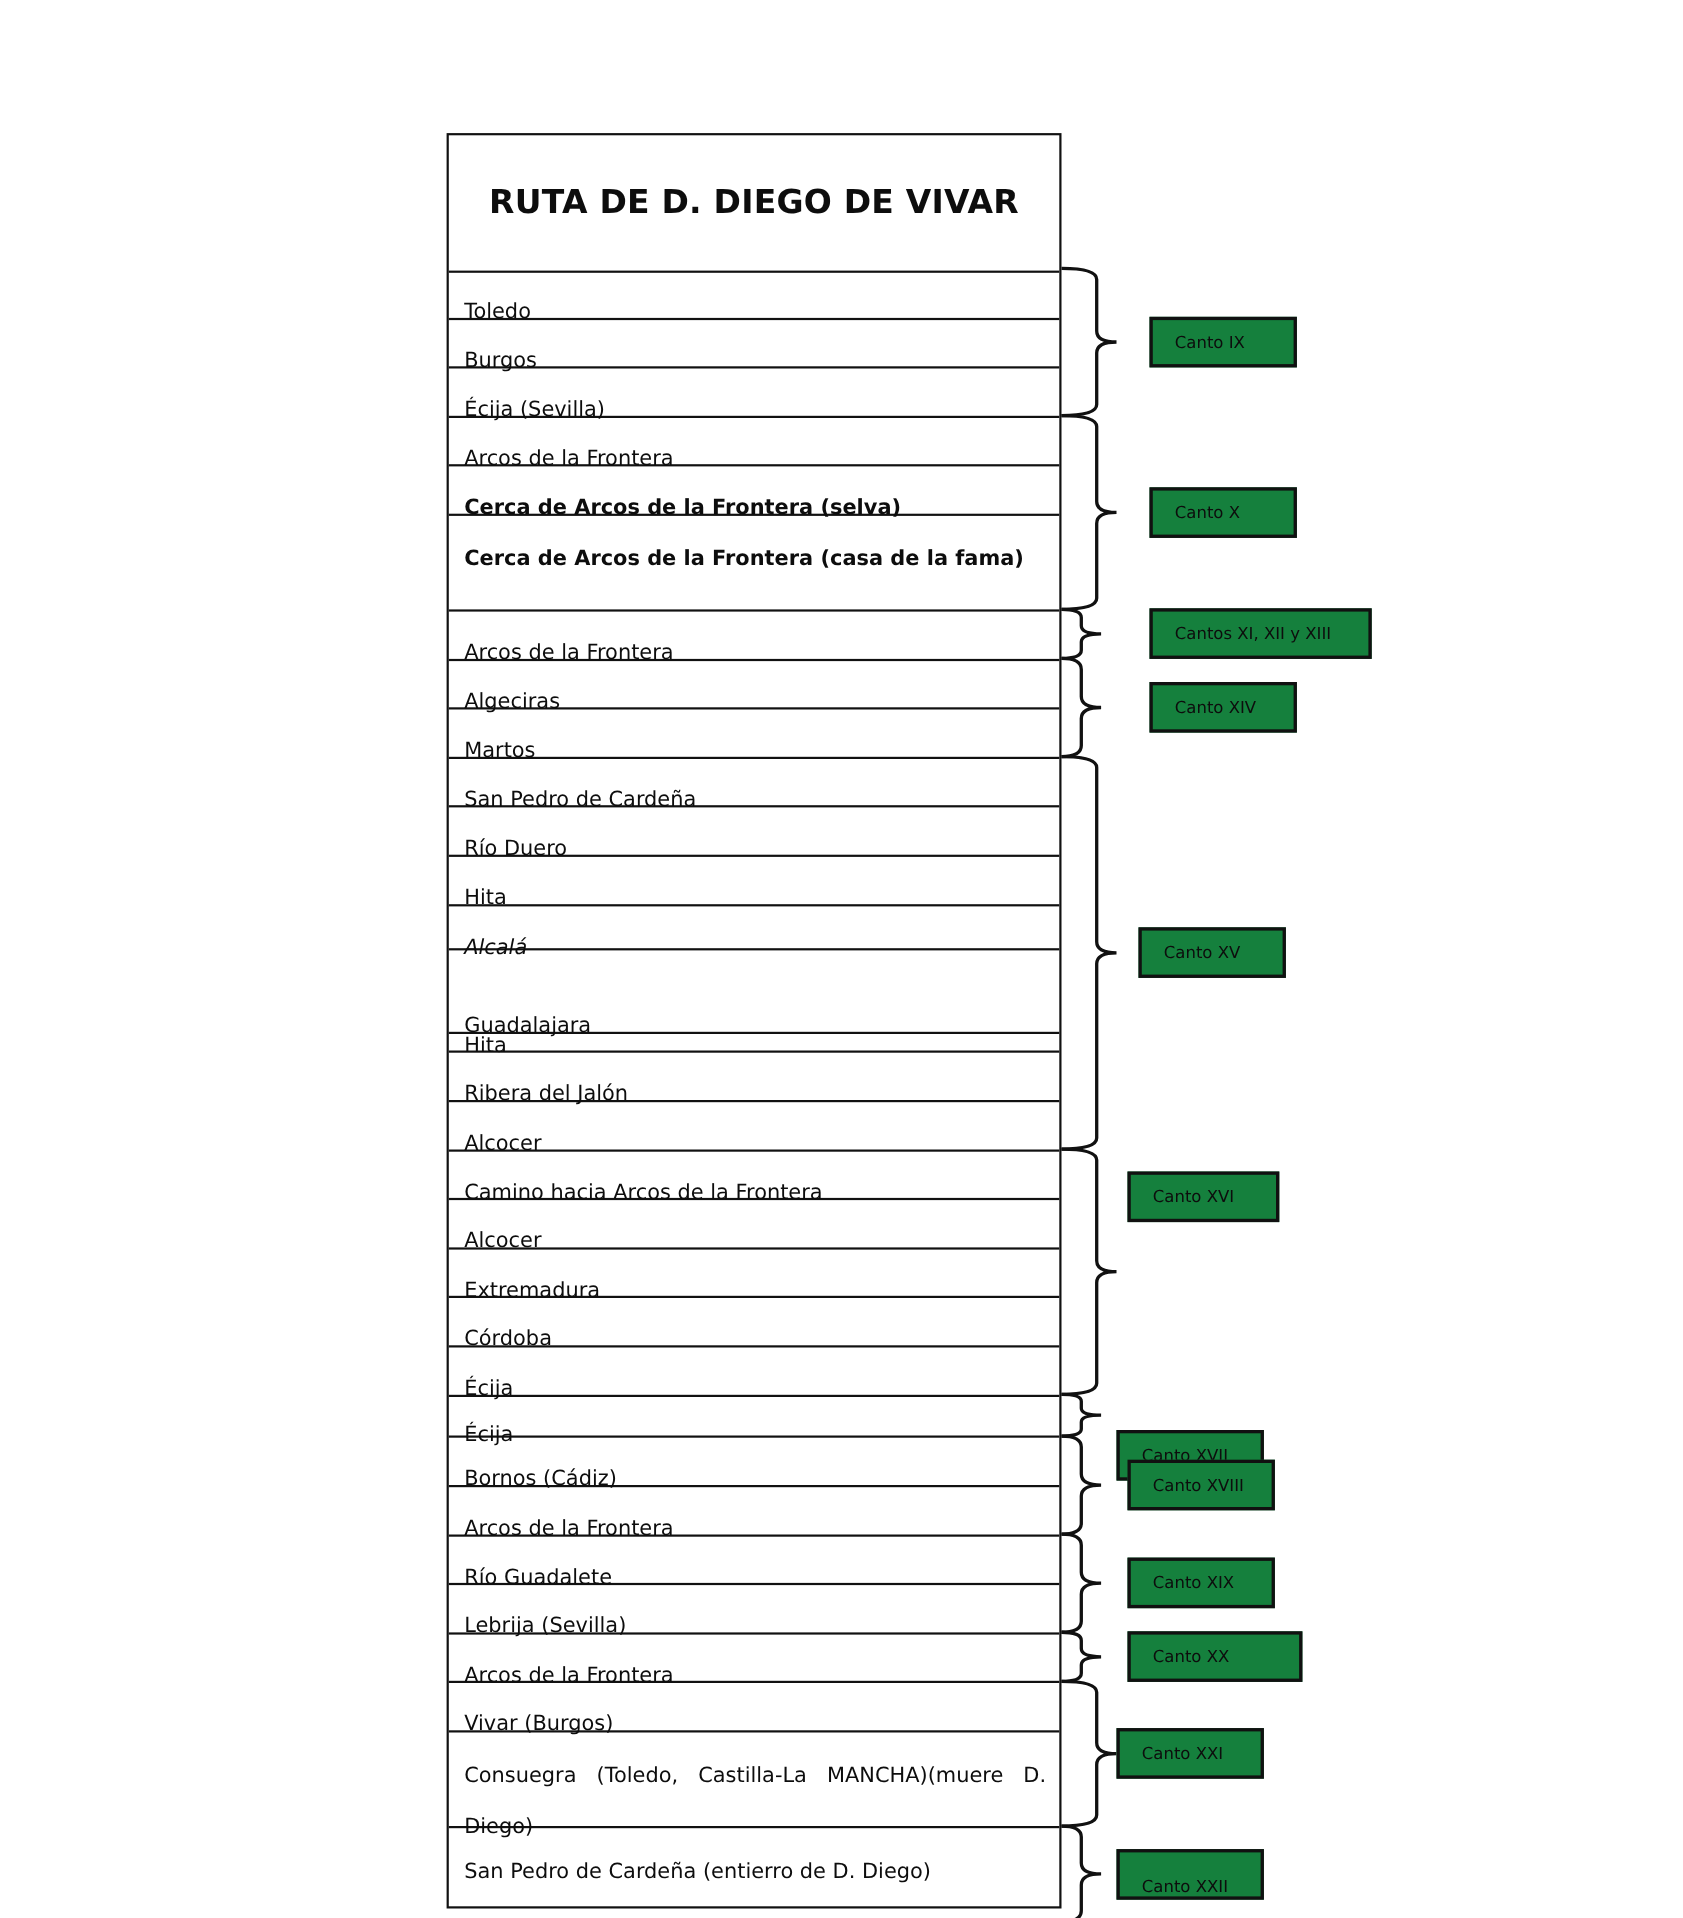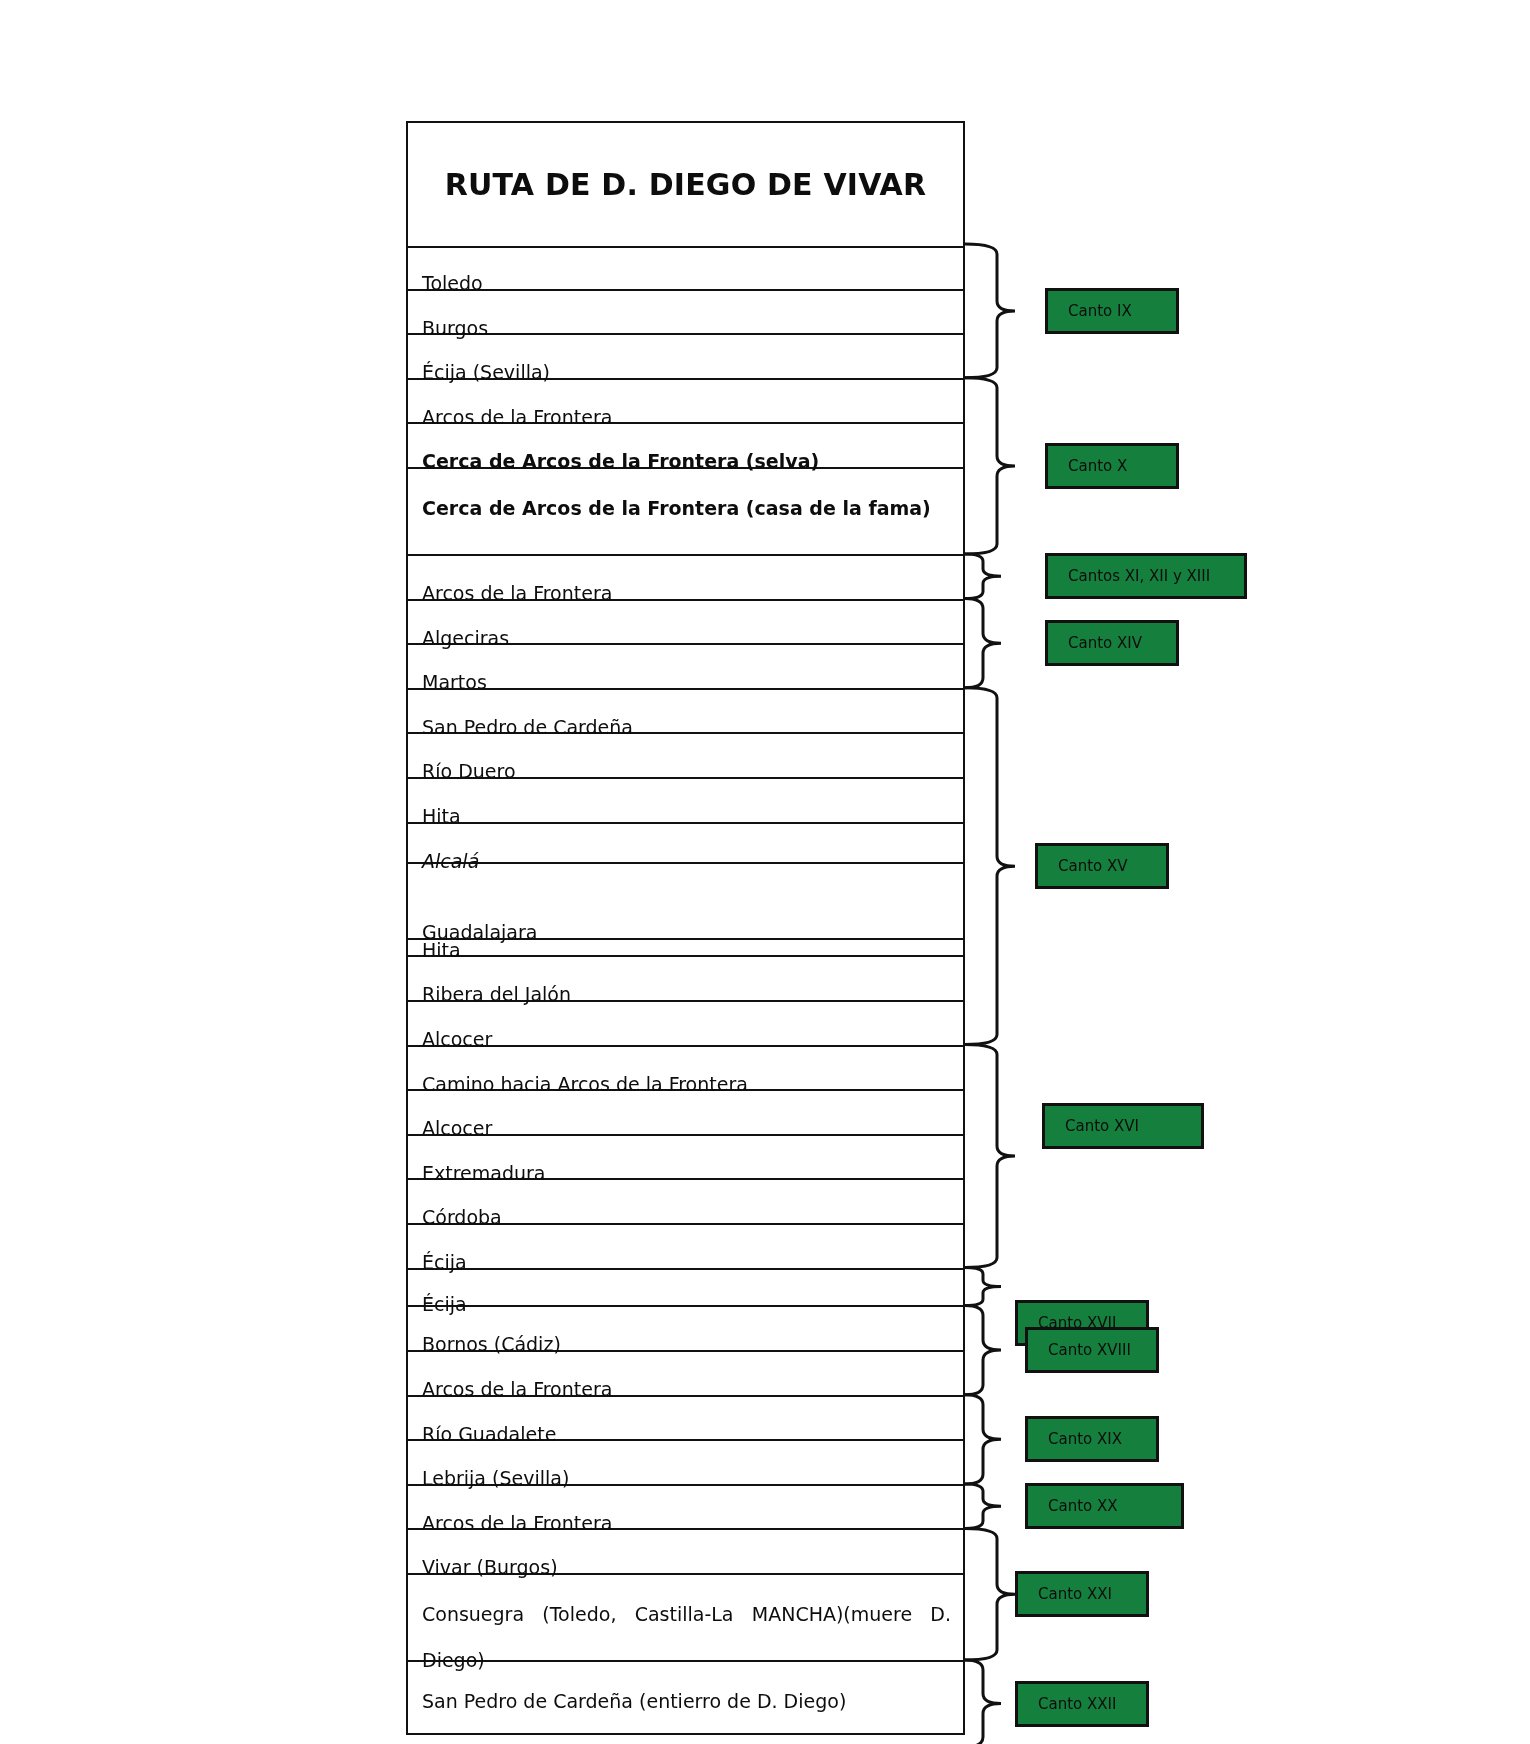--- a/index.html
+++ b/index.html
@@ -84,34 +84,34 @@
     </div>
     <div class="canto" style="left: 1045px; width: 202px; top: 553.27px; height: 46px;">
       <span>Cantos XI, XII y XIII</span>
     </div>
     <div class="canto" style="left: 1045px; width: 134px; top: 620.17px; height: 46px;">
       <span>Canto XIV</span>
     </div>
     <div class="canto" style="left: 1035px; width: 134px; top: 843.17px; height: 46px;">
       <span>Canto XV</span>
     </div>
-    <div class="canto" style="left: 1025px; width: 162px; top: 1103px; height: 46px; margin-left: 17px;">
+    <div class="canto" style="left: 1025px; width: 138px; top: 1065px; height: 46px;">
       <span>Canto XVI</span>
     </div>
     <div class="canto" style="left: 1015px; width: 134px; top: 1263.53px; height: 46px; margin-top: 36px;">
       <span>Canto XVII</span>
     </div>
     <div class="canto" style="left: 1025px; width: 134px; top: 1327.08px; height: 46px;">
       <span>Canto XVIII</span>
     </div>
     <div class="canto" style="left: 1025px; width: 134px; top: 1416.28px; height: 46px;">
       <span>Canto XIX</span>
     </div>
     <div class="canto" style="left: 1025px; width: 159px; top: 1483.18px; height: 46px;">
       <span>Canto XX</span>
     </div>
     <div class="canto" style="left: 1015px; width: 134px; top: 1571.26px; height: 46px;">
       <span>Canto XXI</span>
     </div>
-    <div class="canto" style="left: 1015px; width: 134px; top: 1680.53px; height: 46px;">
+    <div class="canto" style="left: 1015px; width: 134px; top: 1680.53px; height: 46px; align-items: flex-end;">
       <span>Canto XXII</span>
     </div>
   </div>
 
 </body></html>

